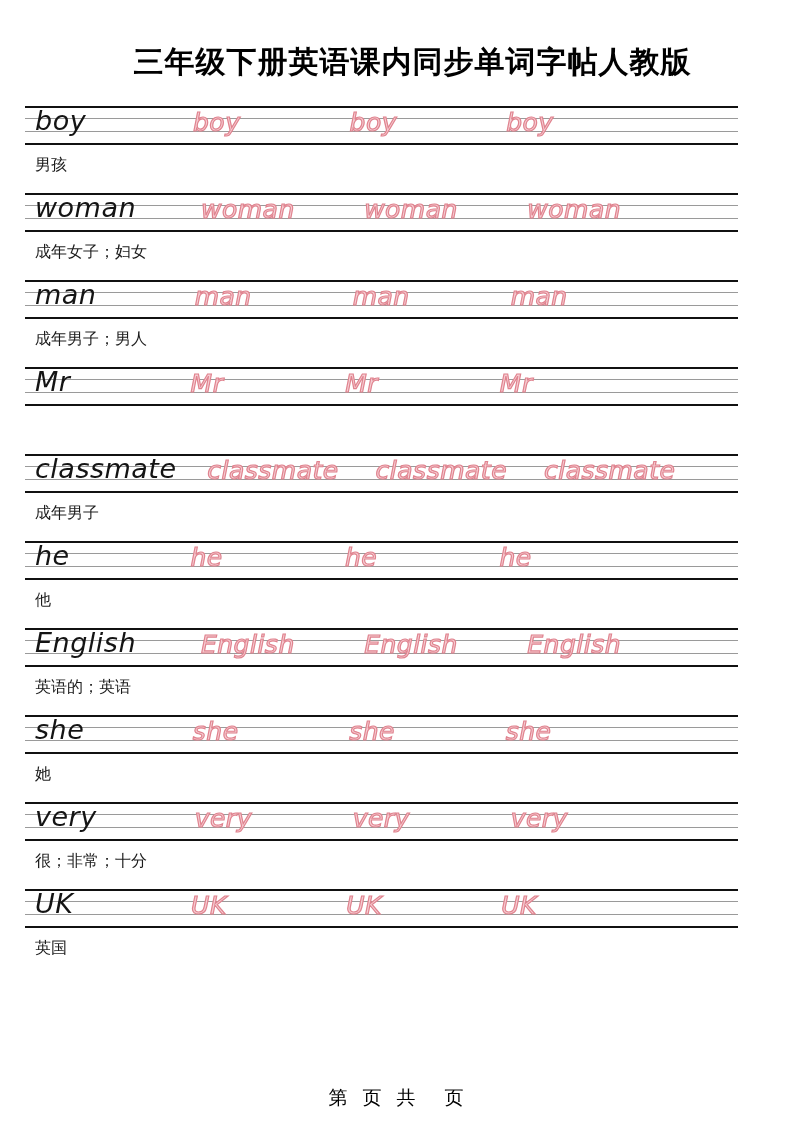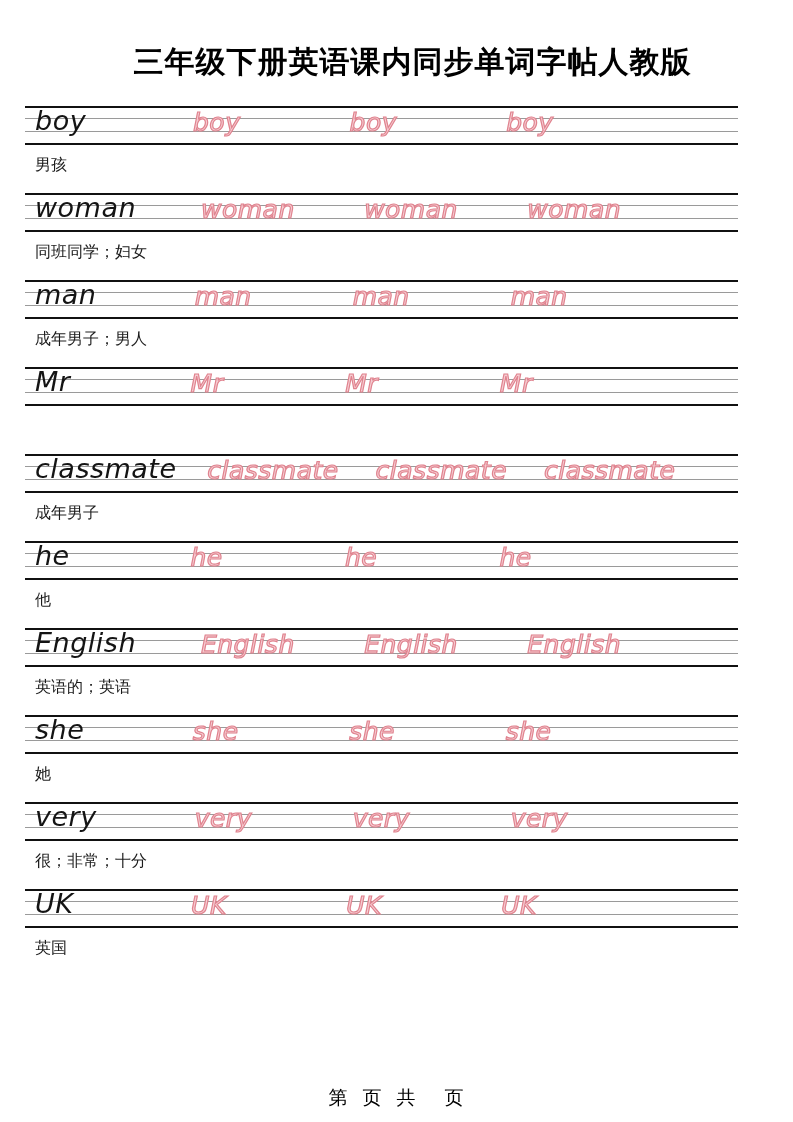--- a/index.html
+++ b/index.html
@@ -98,21 +98,21 @@
     <div class="guide">
       <div class="gl l1"></div>
       <div class="gl l2"></div>
       <div class="gl l3"></div>
       <div class="gl l4"></div>
       <span class="word ink">woman</span>
     <span class="word trace" style="left: 175.98px;">woman</span>
         <span class="word trace" style="left: 339.14px;">woman</span>
         <span class="word trace" style="left: 502.3px;">woman</span>
       </div>
-    <div class="meaning">同班同学；妇女</div>
+    <div class="meaning">成年女子；妇女</div>
   </div>
 
   <div class="word-block" style="top: 280px;">
     <div class="guide">
       <div class="gl l1"></div>
       <div class="gl l2"></div>
       <div class="gl l3"></div>
       <div class="gl l4"></div>
       <span class="word ink">man</span>
     <span class="word trace" style="left: 169.69px;">man</span>

